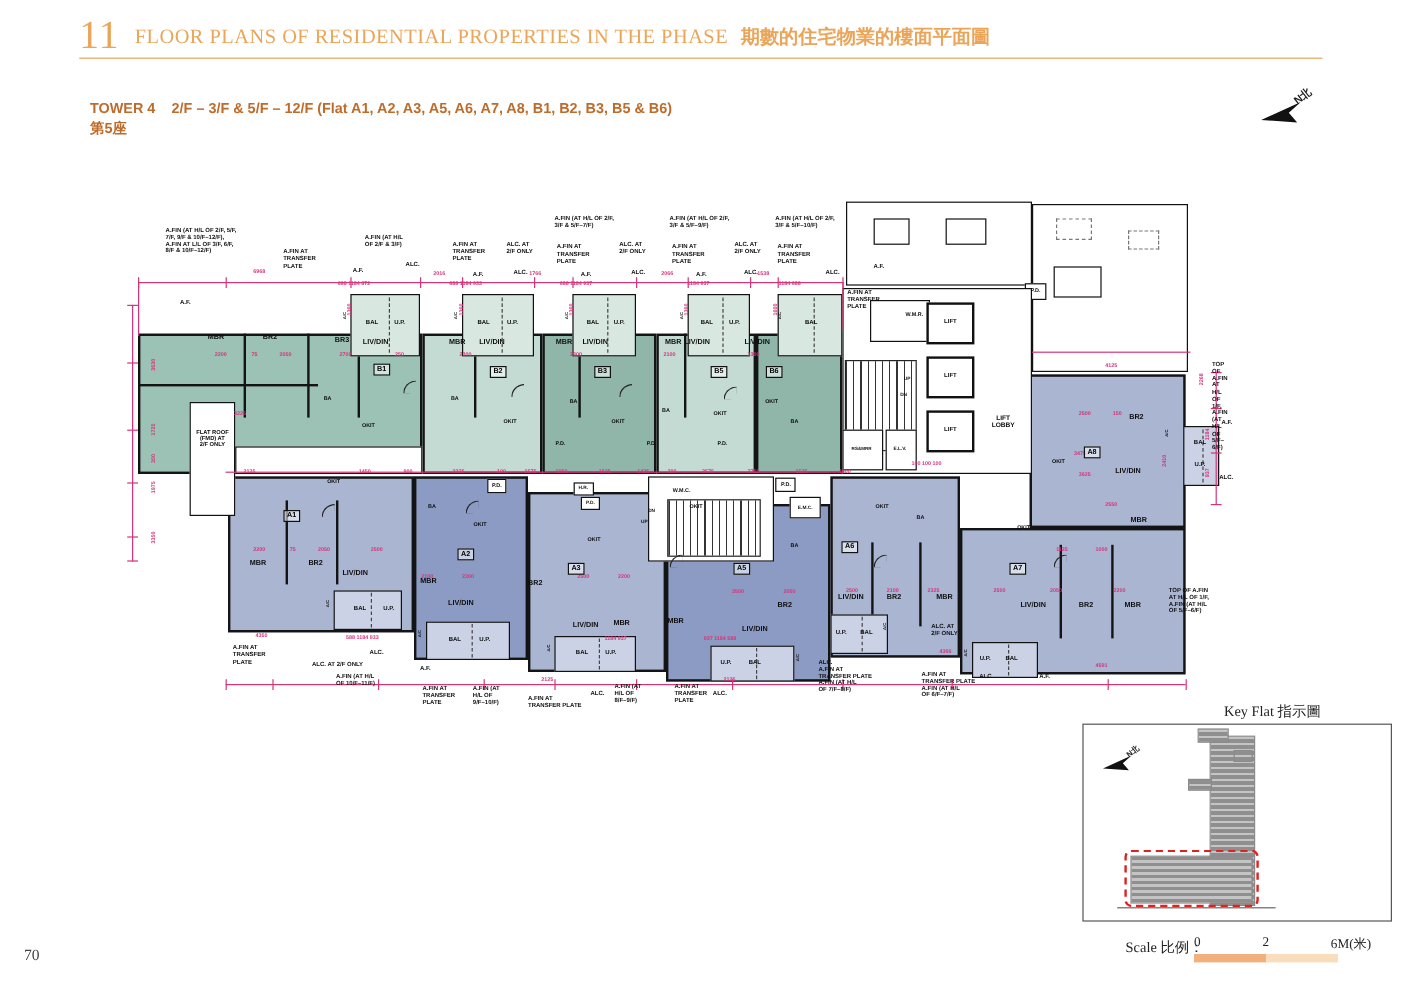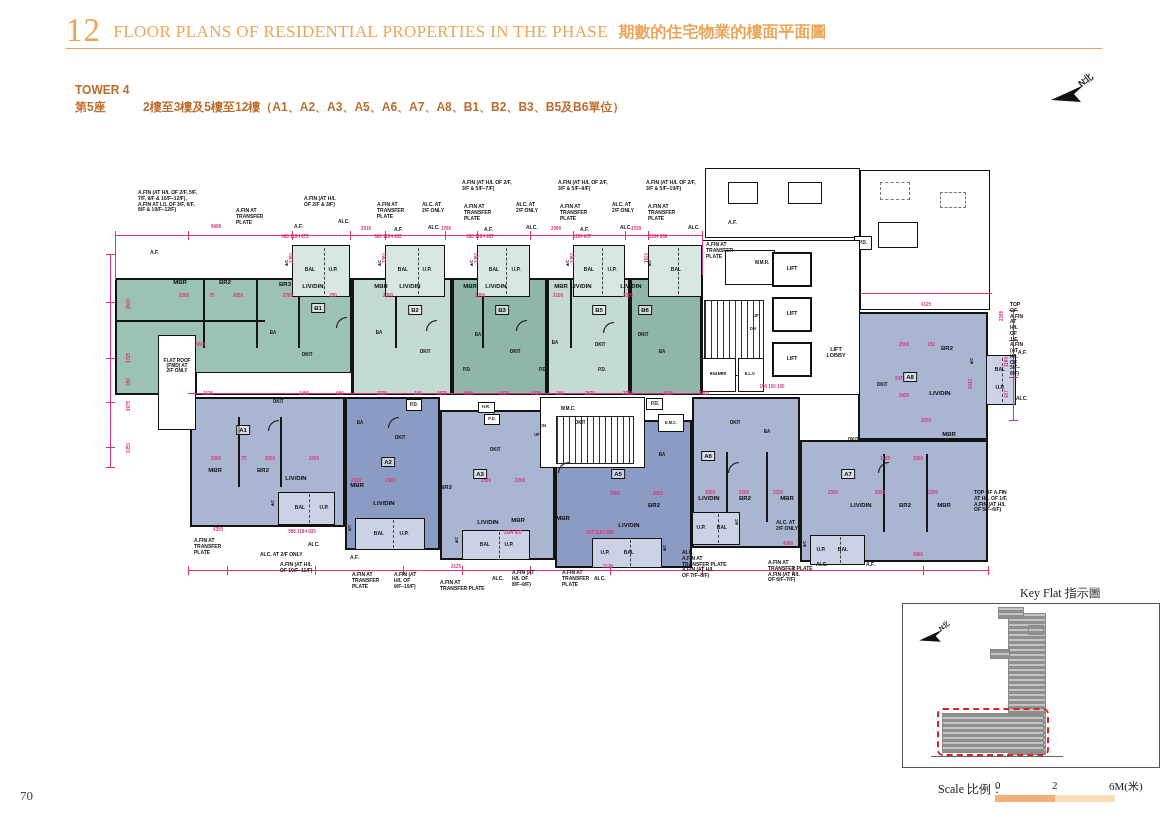--- a/index.html
+++ b/index.html
@@ -59,33 +59,33 @@
   .sbar .s2 { flex:1; background:#F9DDBC; }
   .sticks { position:absolute; left:57px; top:-2px; width:150px; font-size:11px; color:#222; }
   .sticks span { position:absolute; }
 
   .pagenum { position:absolute; left:20px; top:788px; font-family:"Liberation Serif", serif; font-size:13px; color:#444; }
 </style>
 </head>
 <body>
 
 <div class="hdr">
-  <span class="secno">12</span>
+  <span class="secno">11</span>
   <span class="title-en">FLOOR PLANS OF RESIDENTIAL PROPERTIES IN THE PHASE</span>
   <span class="title-zh">期數的住宅物業的樓面平面圖</span>
 </div>
 <div class="hrule"></div>
 
 <div class="tinfo">
   <div class="row">
     <span class="c1">TOWER 4</span>
+    <span>2/F – 3/F &amp; 5/F – 12/F (Flat A1, A2, A3, A5, A6, A7, A8, B1, B2, B3, B5 &amp; B6)</span>
   </div>
   <div class="row">
     <span class="c1">第5座</span>
-    <span>2樓至3樓及5樓至12樓（A1、A2、A3、A5、A6、A7、A8、B1、B2、B3、B5及B6單位）</span>
   </div>
 </div>
 
 <div class="north" style="left:1048px; top:80px;">
   <svg width="46" height="26">
     <path d="M3 20 L36 5 L26 14 L33 22 Z" fill="#111"></path>
   </svg>
   <span class="nlabel">N北</span>
 </div>
 

